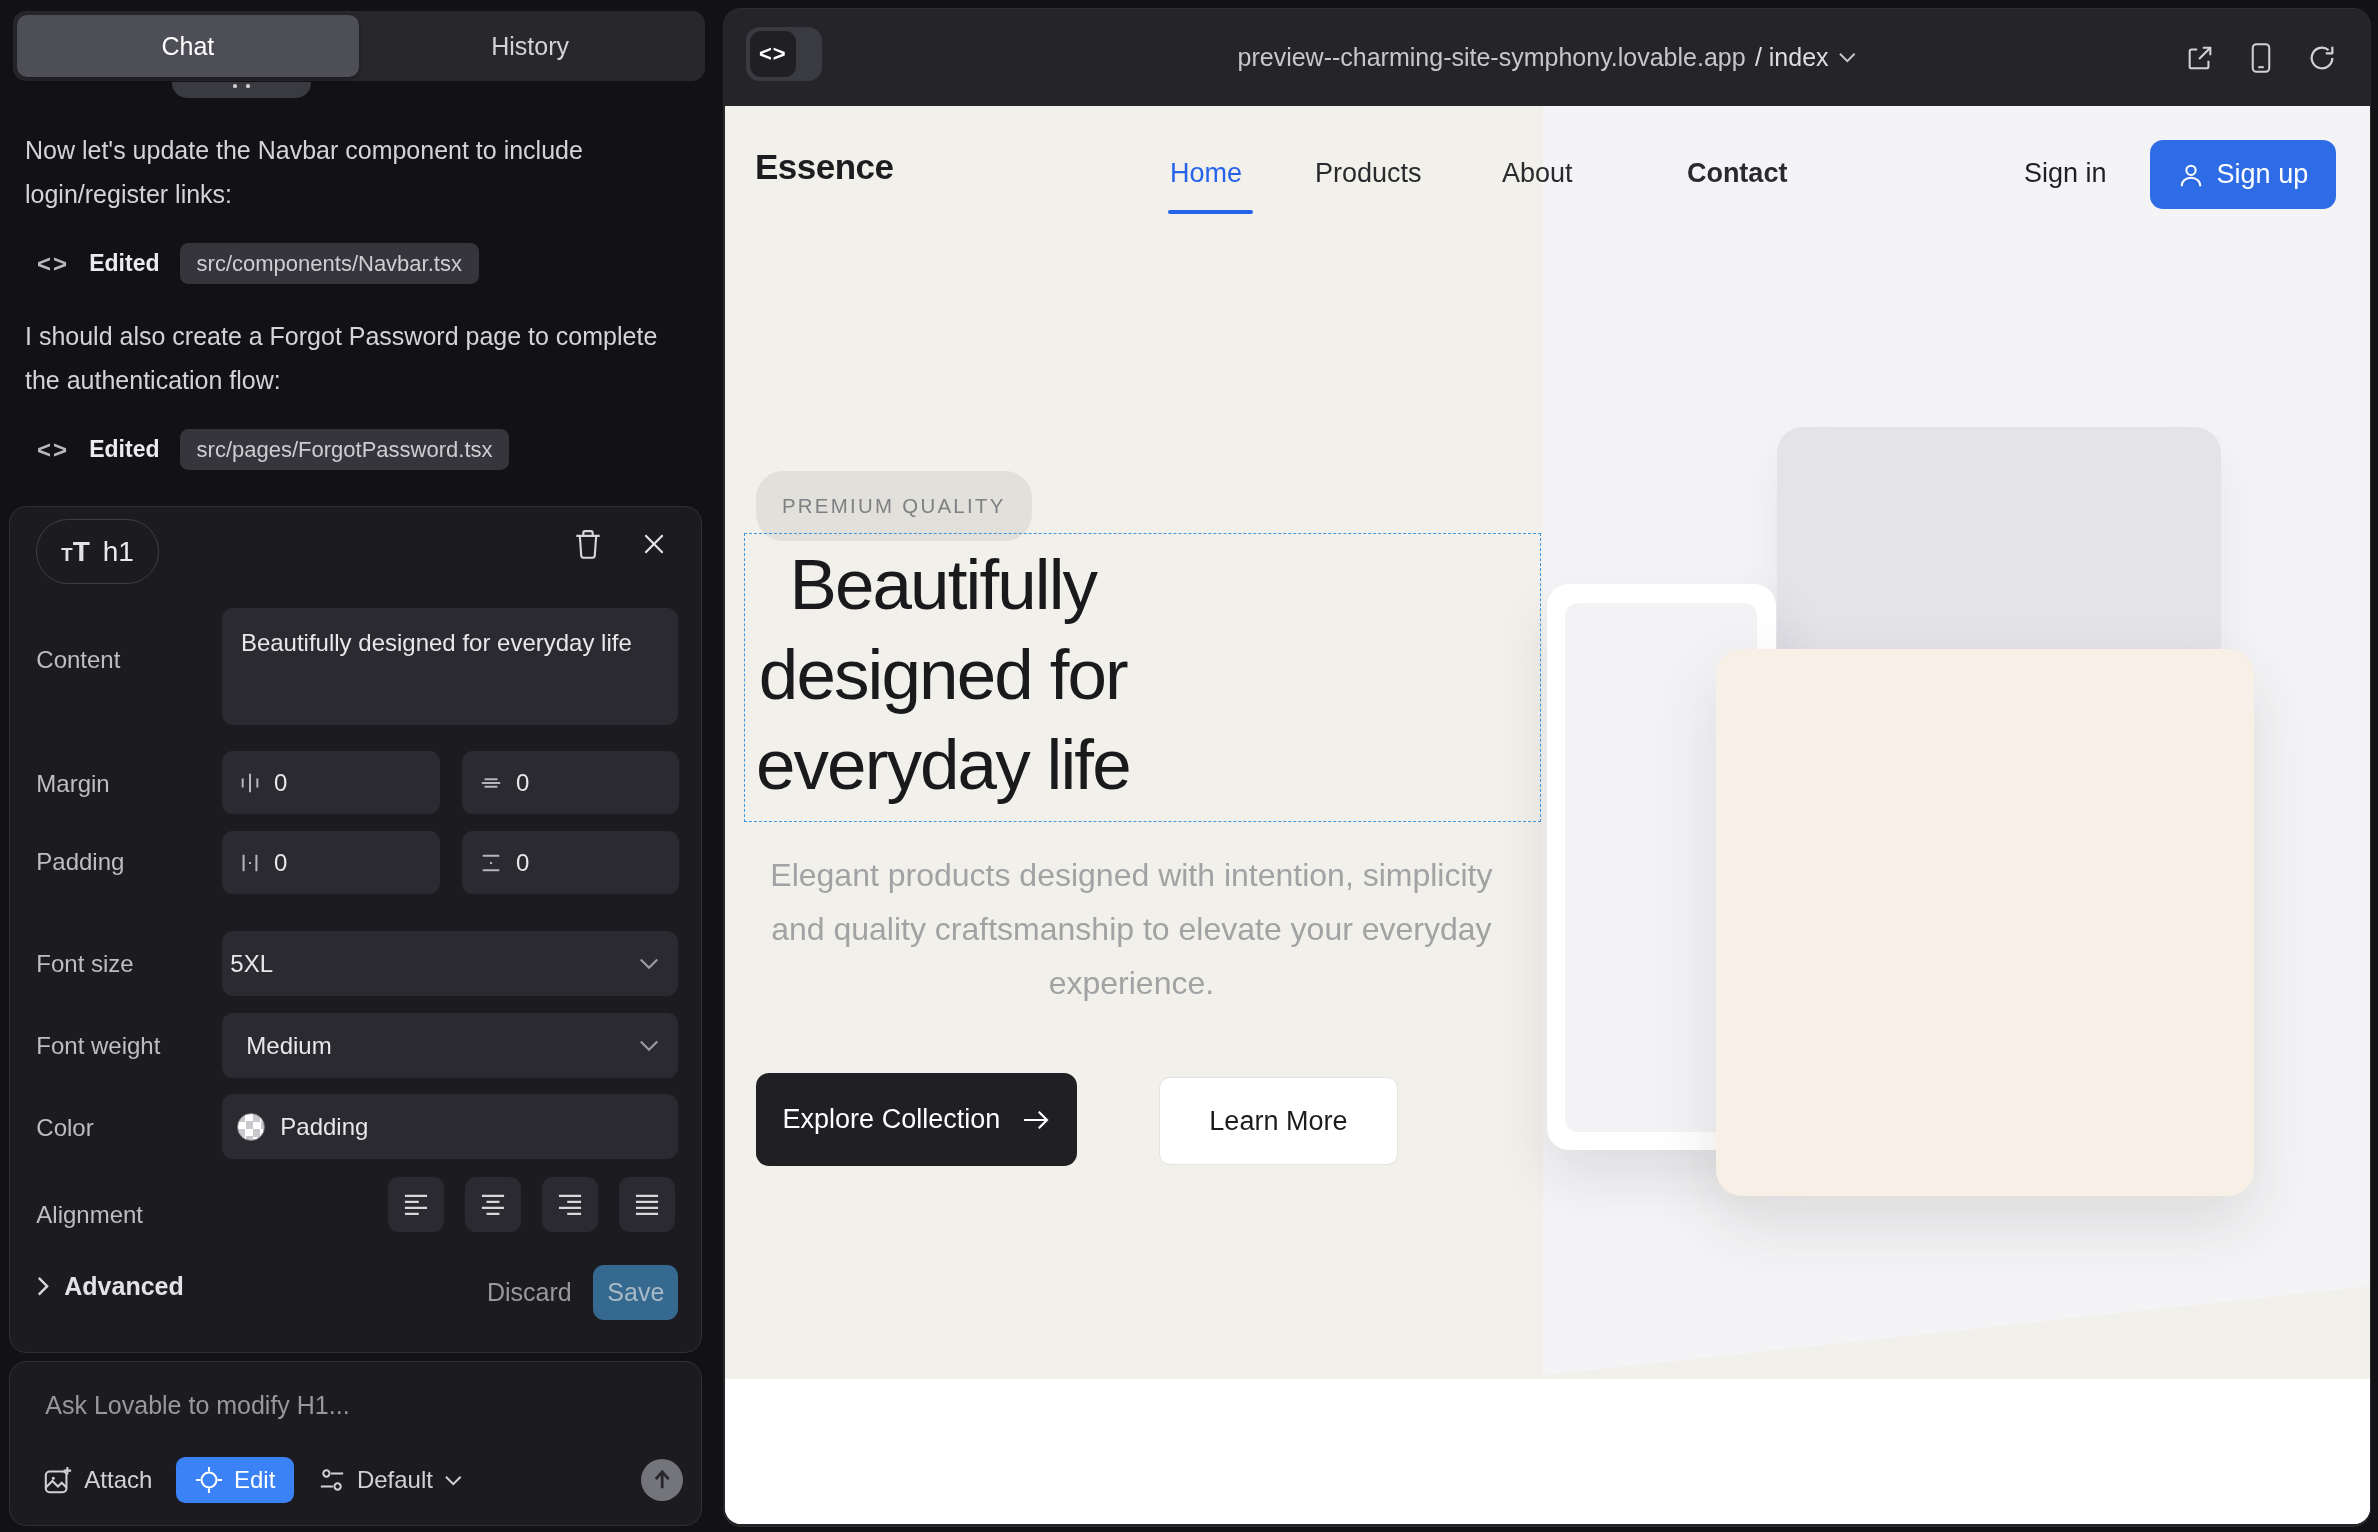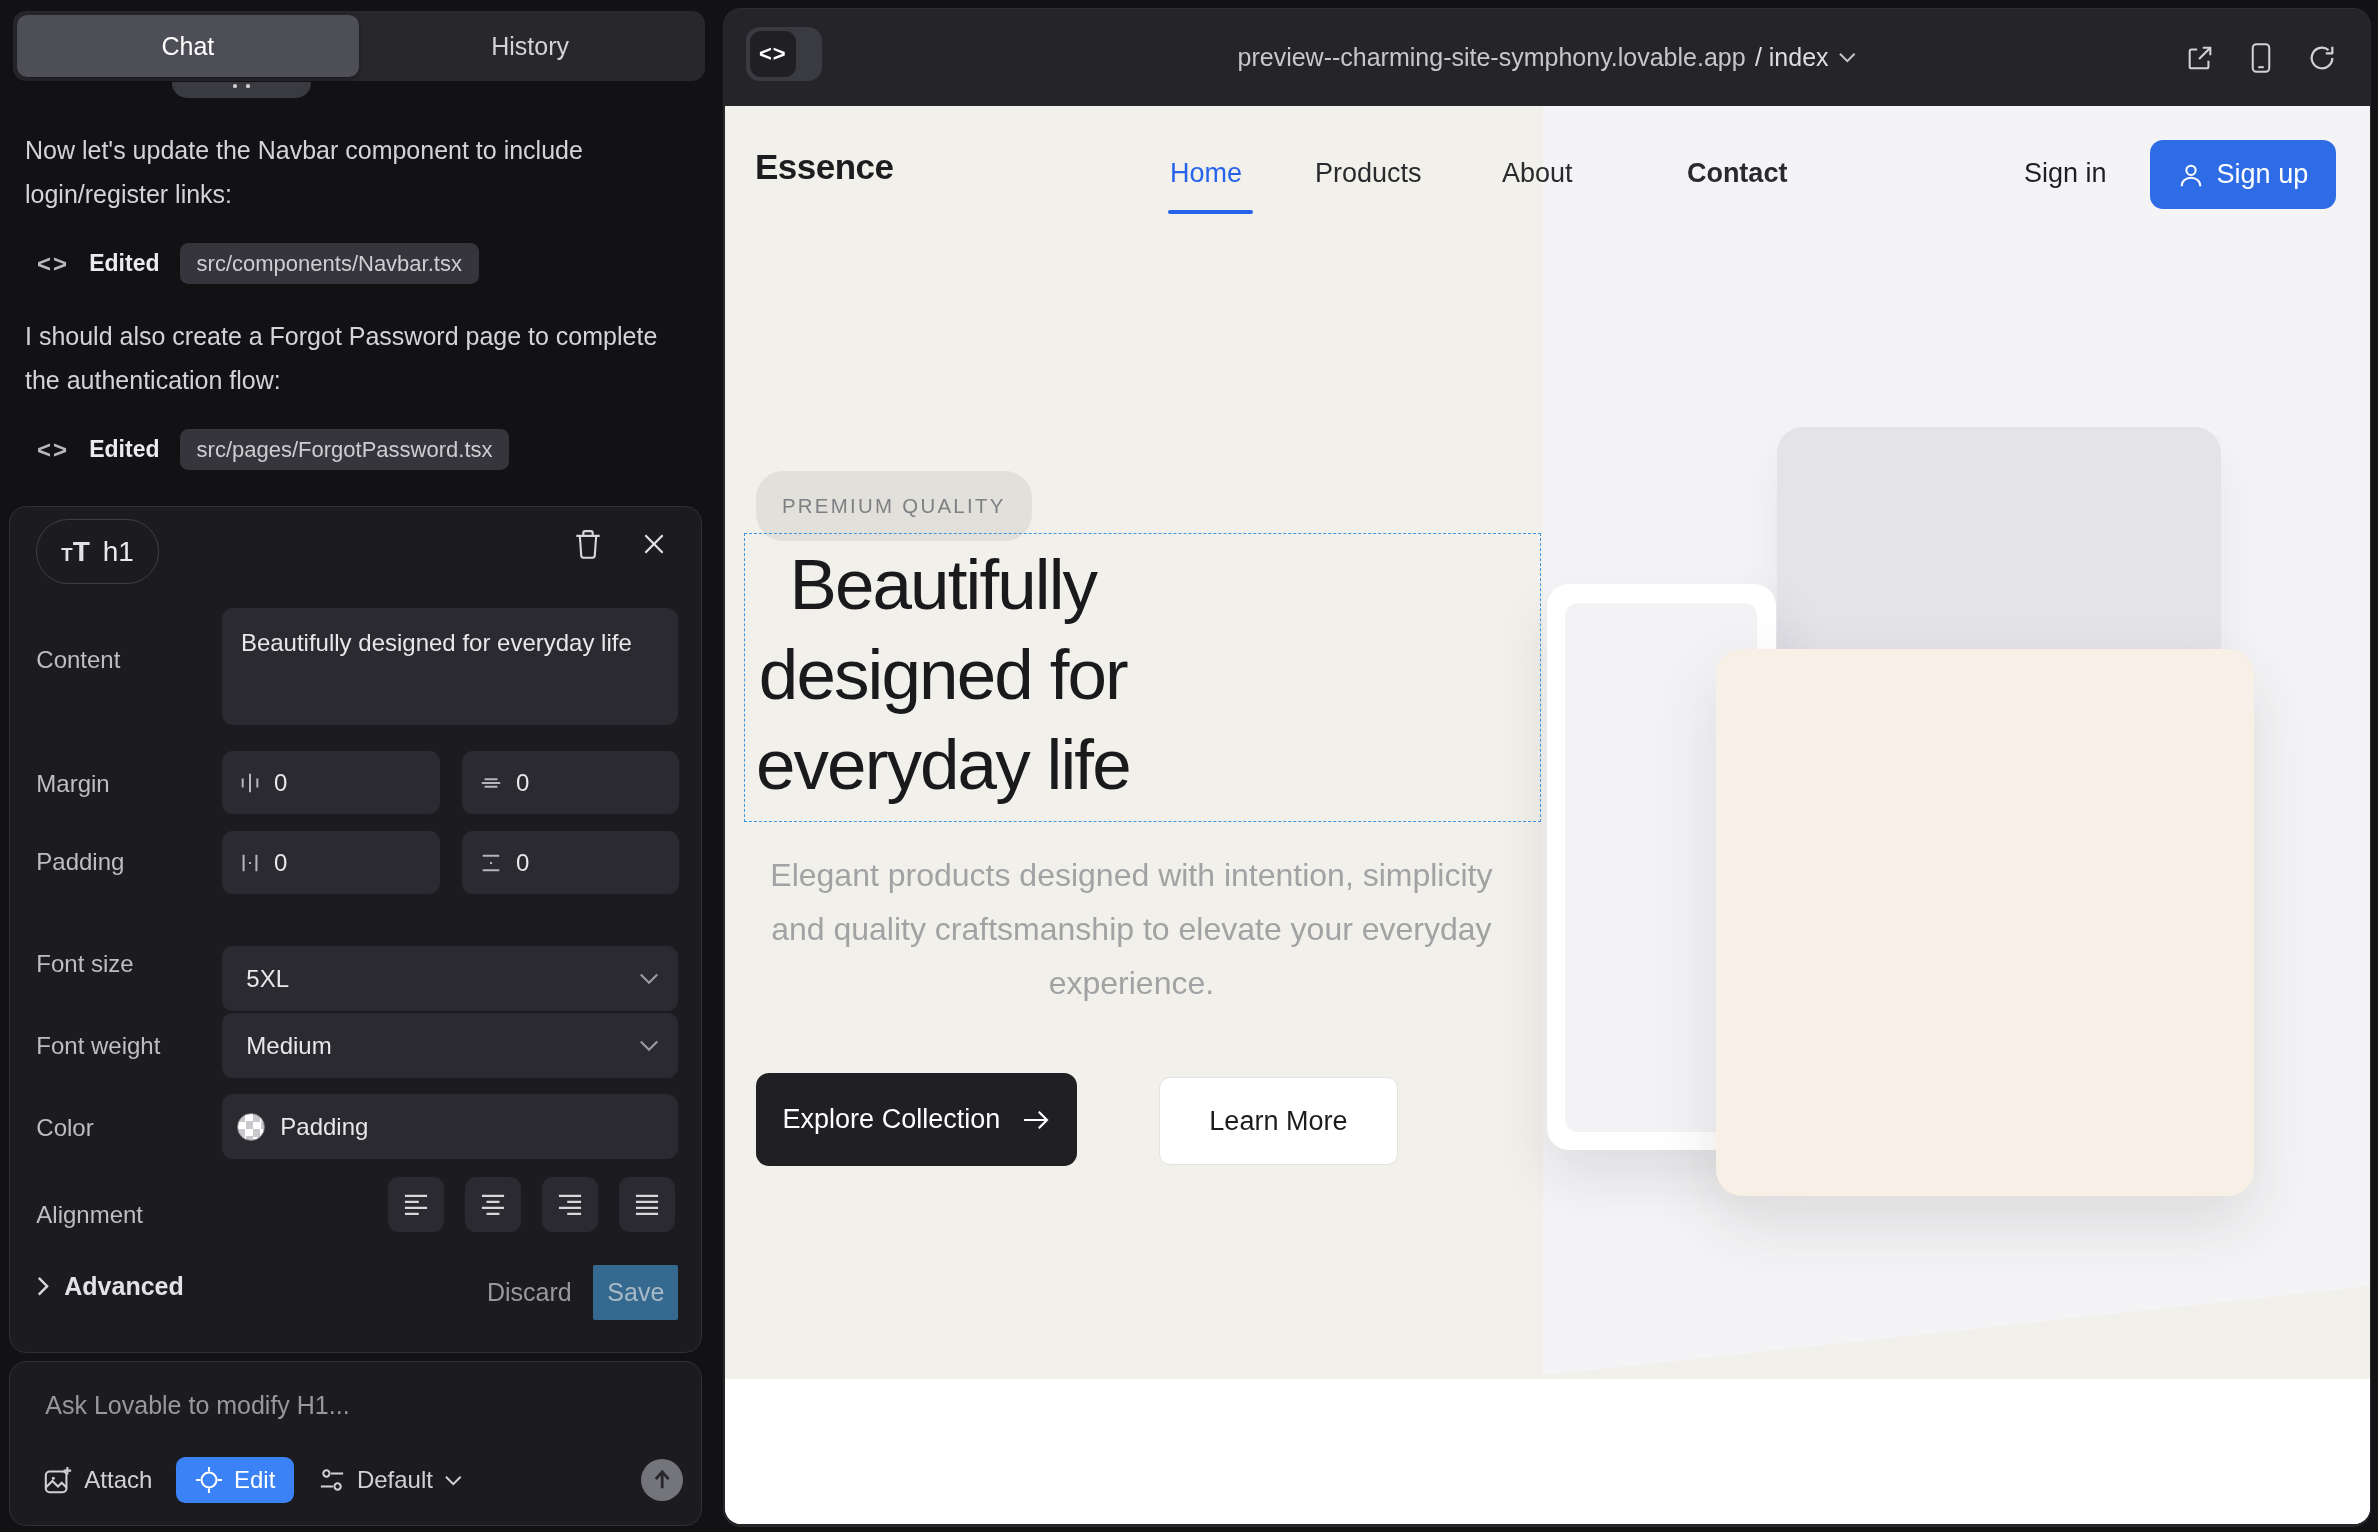--- a/index.html
+++ b/index.html
@@ -32,21 +32,21 @@
   .row-label{left:26px;font-size:24px;color:#bdbdc2;}
   .field{background:#2a2a30;border-radius:11px;color:#e8e8ea;font-size:24px;display:flex;align-items:center;}
   .field .ficon{margin:0 13px 0 16.7px;display:flex;align-items:center;}
   .select-chevron{position:absolute;right:18.6px;top:50%;transform:translateY(-50%);}
   .content-box{left:212px;top:101px;width:456px;height:117px;padding:15px 18.6px;line-height:39px;display:block;}
   .swatch{width:28px;height:28px;border-radius:50%;margin:0 15px 0 15px;background:
     repeating-conic-gradient(#ffffff 0% 25%, #c9c9cd 0% 50%) 0 0/15px 15px;border:0.9px solid #808086;}
   .align-btn{width:56px;height:55px;background:#2a2a30;border-radius:11px;display:flex;align-items:center;justify-content:center;cursor:pointer;}
   .adv{left:26px;top:751px;display:flex;align-items:center;gap:15px;color:#e3e3e6;font-size:25px;font-weight:bold;cursor:pointer;height:56px;}
   .discard{left:468px;top:758px;width:102px;height:55px;display:flex;align-items:center;justify-content:center;color:#98989d;font-size:25px;cursor:pointer;}
-  .save{left:583px;top:758px;width:85px;height:55px;background:#35698f;border-radius:2px;display:flex;align-items:center;justify-content:center;color:#a9bac6;font-size:25px;cursor:pointer;}
+  .save{left:583px;top:758px;width:85px;height:55px;background:#35698f;border-radius:11px;display:flex;align-items:center;justify-content:center;color:#a9bac6;font-size:25px;cursor:pointer;}
 
   
   #chat-input-panel{left:9.3px;top:1361px;width:693px;height:165px;background:#1c1c20;border:0.9px solid #303036;border-radius:16.7px;}
   #ask-input{position:absolute;left:33px;top:28px;width:612px;background:transparent;border:none;outline:none;font-size:25px;color:#d8d8db;}
   #ask-input::placeholder{color:#97979c;opacity:1;}
   .input-toolbar{position:absolute;left:33px;bottom:22px;display:flex;align-items:center;gap:24px;}
   .tool-item{display:flex;align-items:center;gap:11px;color:#d2d2d6;font-size:24px;cursor:pointer;}
   .edit-pill{background:#3b82f6;border-radius:9.3px;height:46px;padding:0 18.6px;display:flex;align-items:center;gap:11px;color:#fff;font-size:24px;cursor:pointer;}
   .send-btn{position:absolute;right:18.6px;bottom:24px;width:42px;height:42px;border-radius:50%;background:#74747b;display:flex;align-items:center;justify-content:center;cursor:pointer;}
 
@@ -170,21 +170,21 @@
       <div class="abs field" style="left:452px;top:324px;width:217px;height:63px;">
         <span class="ficon">
           <svg width="24" height="22" viewBox="0 0 26 24" stroke="#b5b5ba" stroke-width="2.2" fill="none">
             <path d="M4 4h18M4 20h18M13 11v2"></path>
           </svg>
         </span>
         <span>0</span>
       </div>
 
       <div class="abs row-label" style="top:443px;">Font size</div>
-      <div class="abs field" style="left:212px;top:439px;width:456px;height:65px;padding-left:24px;">
+      <div class="abs field" style="left:212px;top:424px;width:456px;height:65px;padding-left:8px;">
         <span>5XL</span>
         <span class="select-chevron">
           <svg width="22" height="13" viewBox="0 0 24 14" stroke="#9a9a9f" stroke-width="2.4" fill="none">
               <path d="M3 2l9 9 9-9"></path>
             </svg>
         </span>
       </div>
 
       <div class="abs row-label" style="top:525px;">Font weight</div>
       <div class="abs field" style="left:212px;top:506px;width:456px;height:65px;padding-left:24px;">

